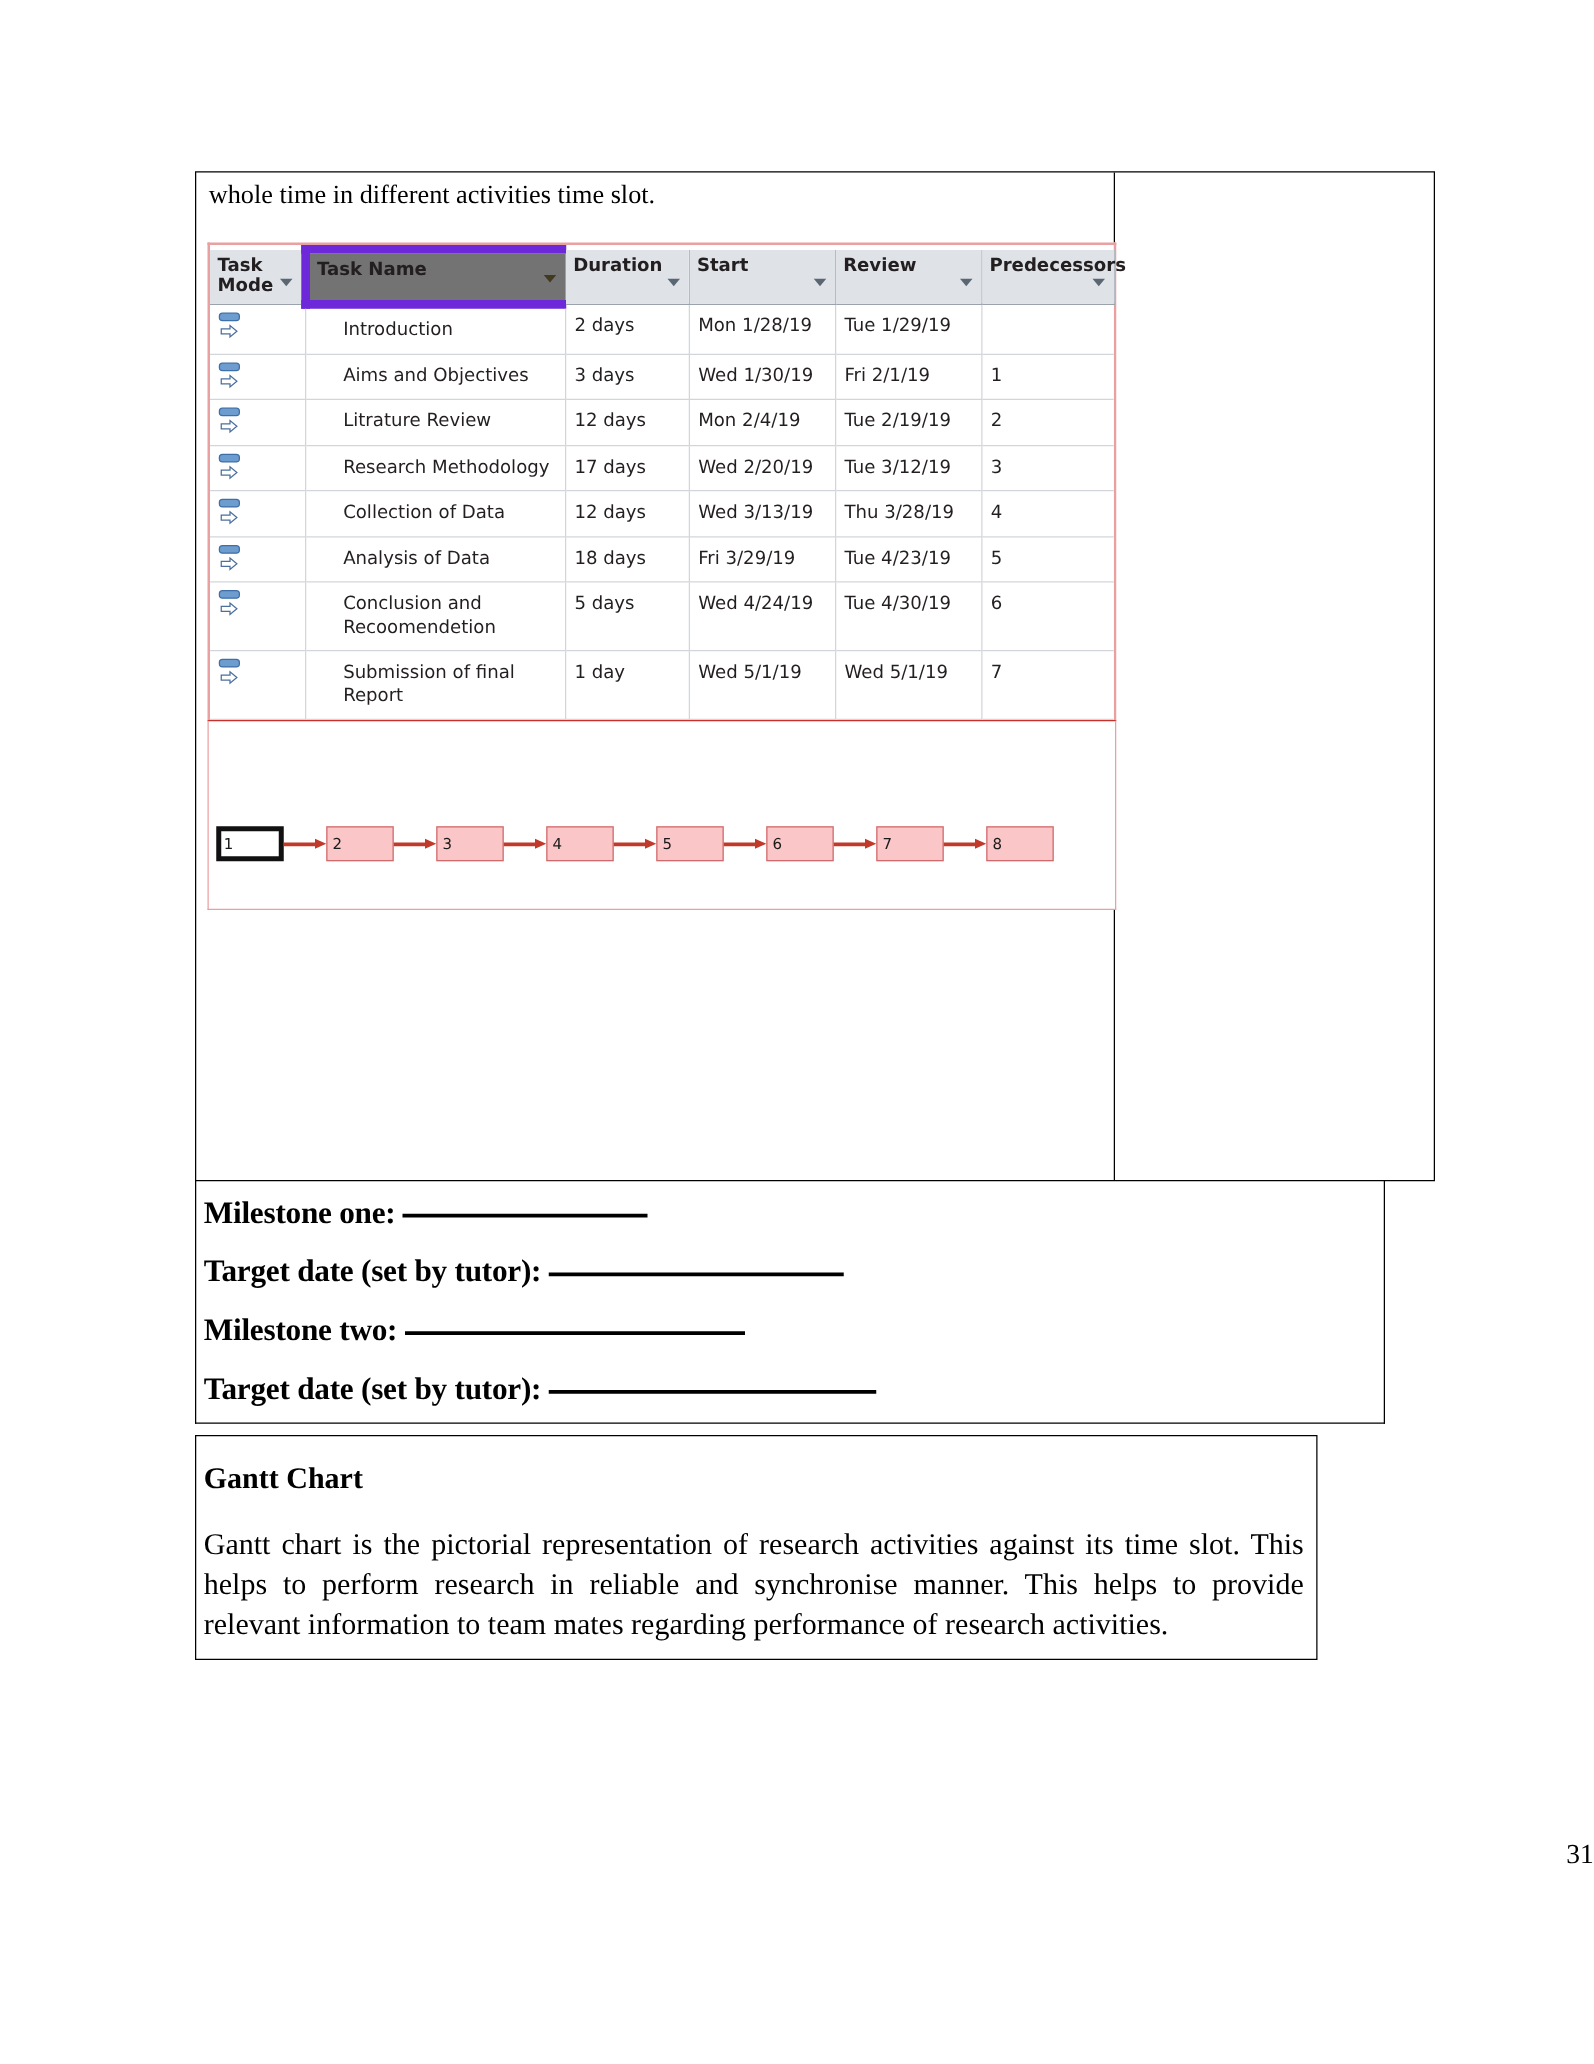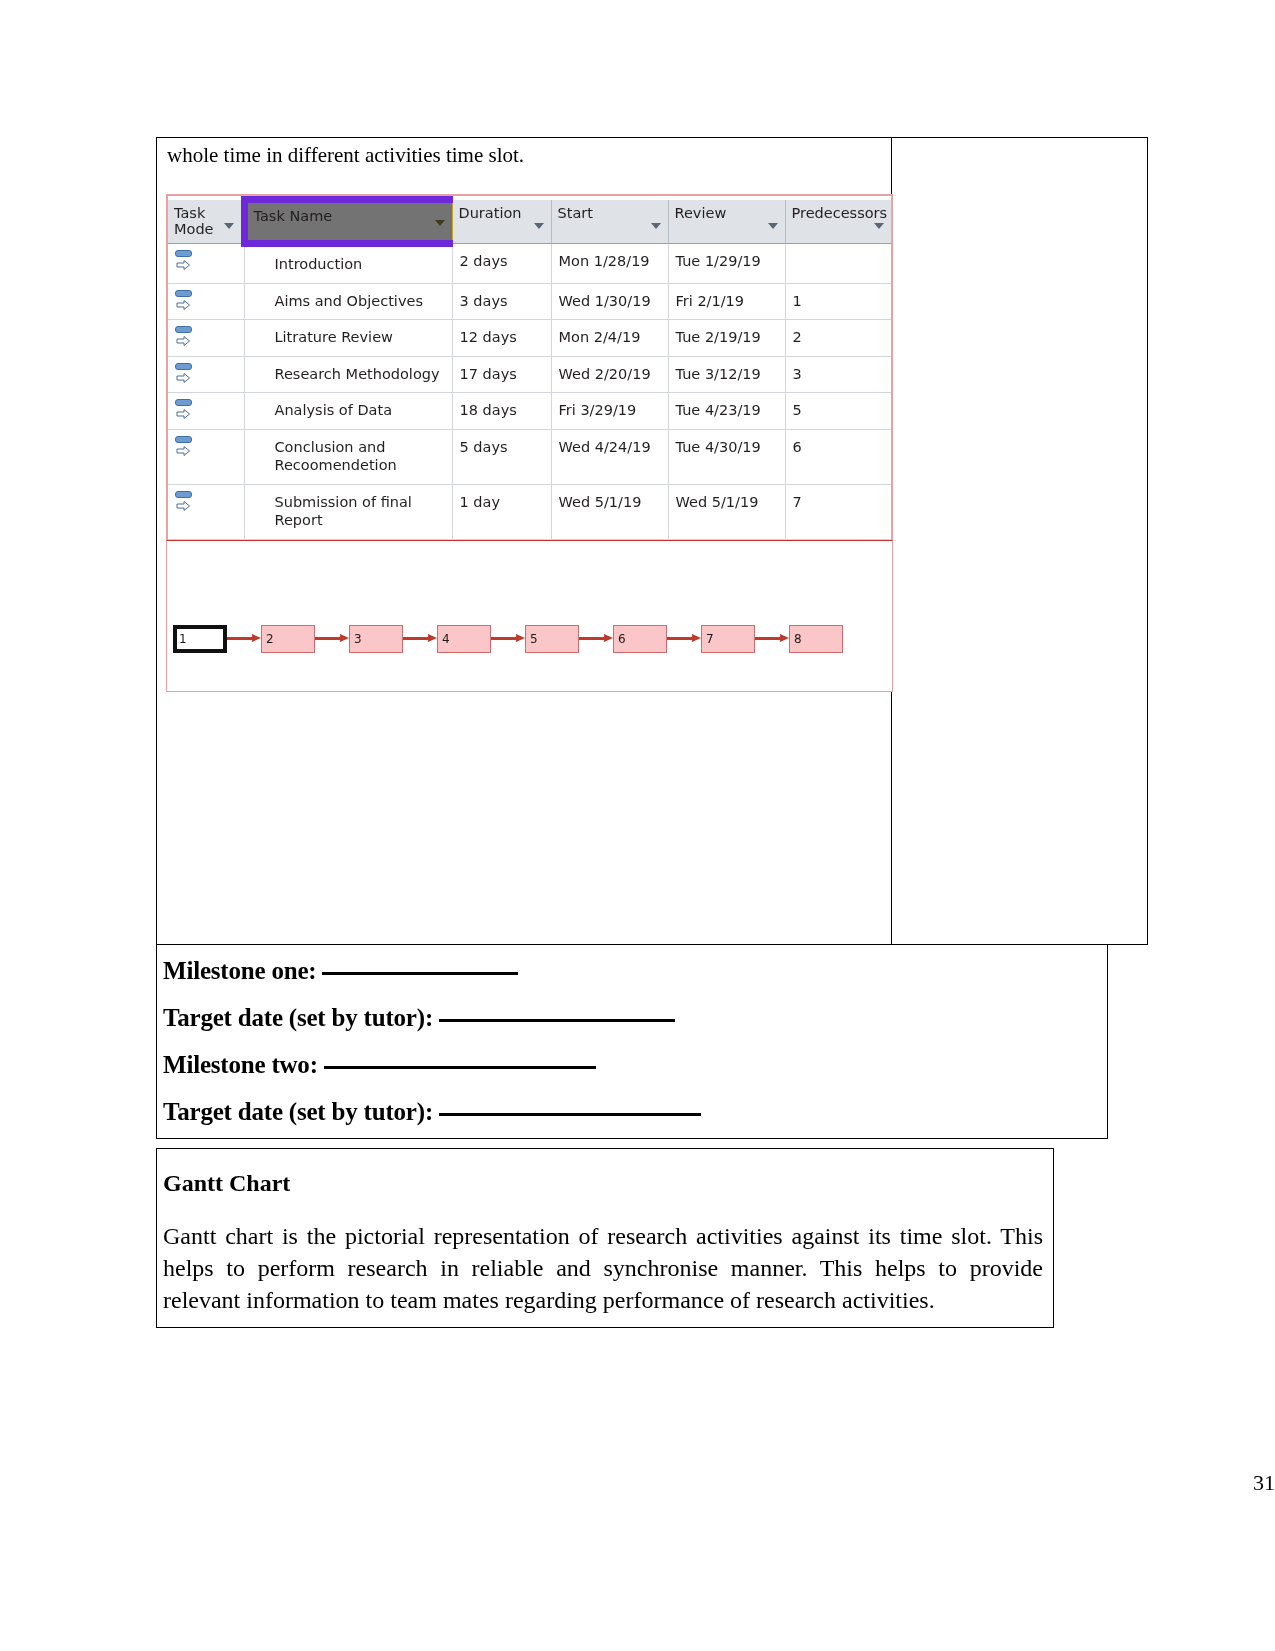--- a/index.html
+++ b/index.html
@@ -71,21 +71,21 @@
   table.proj col.c-name  { width: 208px; }
   table.proj col.c-dur   { width: 99px; }
   table.proj col.c-start { width: 117px; }
   table.proj col.c-fin   { width: 117px; }
   table.proj col.c-pred  { width: 106px; }
 
   table.proj thead th {
     background: #dfe3e8;
     border-right: 1px solid #b6bcc4;
     border-bottom: 1px solid #9aa2ac;
-    font-weight: normal;
+    font-weight: bold;
     text-align: left;
     vertical-align: top;
     padding: 5px 6px 6px 6px;
     height: 42px;
     position: relative;
     box-sizing: border-box;
     line-height: 1.12;
   }
   table.proj thead th.hl {
     background: #737373;
@@ -376,20 +376,35 @@
               </tr>
               <tr>
                 <td class="mode-cell">
                   <span class="mode-icon">
                     <span class="bar"></span>
                     <svg class="arrow" viewBox="0 0 15 12">
                       <path d="M1 4 L8 4 L8 1.5 L13.5 6 L8 10.5 L8 8 L1 8 Z" fill="#ffffff" stroke="#4a6f9e" stroke-width="1"></path>
                     </svg>
                   </span>
                 </td>
+                <td class="name-cell"><span>Collection of Data</span></td>
+                <td><span>12 days</span></td>
+                <td><span>Wed 3/13/19</span></td>
+                <td><span>Thu 3/28/19</span></td>
+                <td><span>4</span></td>
+              </tr>
+              <tr>
+                <td class="mode-cell">
+                  <span class="mode-icon">
+                    <span class="bar"></span>
+                    <svg class="arrow" viewBox="0 0 15 12">
+                      <path d="M1 4 L8 4 L8 1.5 L13.5 6 L8 10.5 L8 8 L1 8 Z" fill="#ffffff" stroke="#4a6f9e" stroke-width="1"></path>
+                    </svg>
+                  </span>
+                </td>
                 <td class="name-cell"><span>Analysis of Data</span></td>
                 <td><span>18 days</span></td>
                 <td><span>Fri 3/29/19</span></td>
                 <td><span>Tue 4/23/19</span></td>
                 <td><span>5</span></td>
               </tr>
               <tr>
                 <td class="mode-cell">
                   <span class="mode-icon">
                     <span class="bar"></span>

